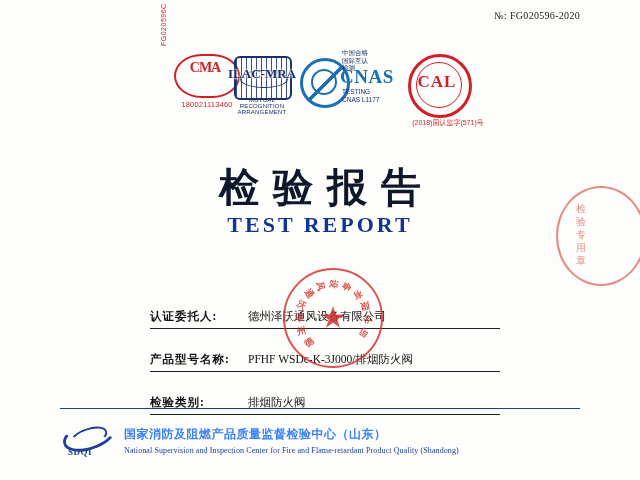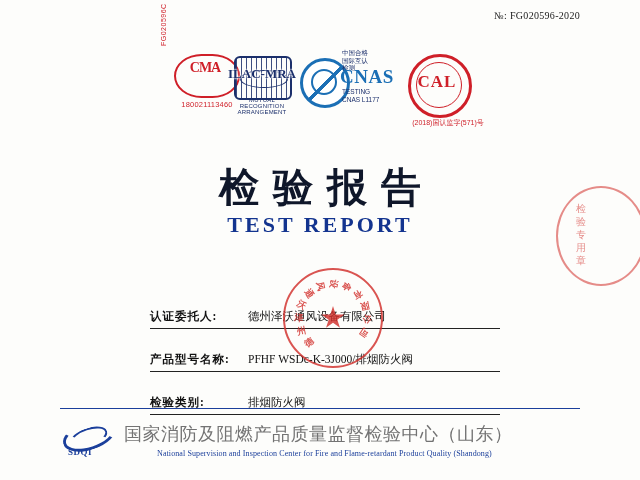--- a/index.html
+++ b/index.html
@@ -366,33 +366,32 @@
     position: absolute;
     left: 8px; top: 27px;
     font-size: 9px;
     font-weight: bold;
     color: #1b3f9b;
     letter-spacing: 0.5px;
     font-family: "Liberation Serif", serif;
   }
   .footer-texts { flex: 1 1 auto; }
   .footer-cn {
-    font-size: 18px;
-    font-weight: normal;
-    color: #737373;
+    font-size: 12px;
+    font-weight: bold;
+    color: #3b82f6;
     letter-spacing: 0.5px;
     font-family: "Liberation Serif", serif;
   }
   .footer-en {
     font-size: 8px;
     color: #1b3f9b;
     margin-top: 3px;
     letter-spacing: 0.1px;
     font-family: "Liberation Serif", serif;
-    margin-left: 33px;
   }
 </style>
 </head>
 <body>
 
 <div class="page">
 
   <div class="report-no">№: FG020596-2020</div>
 
   <div class="logos">

